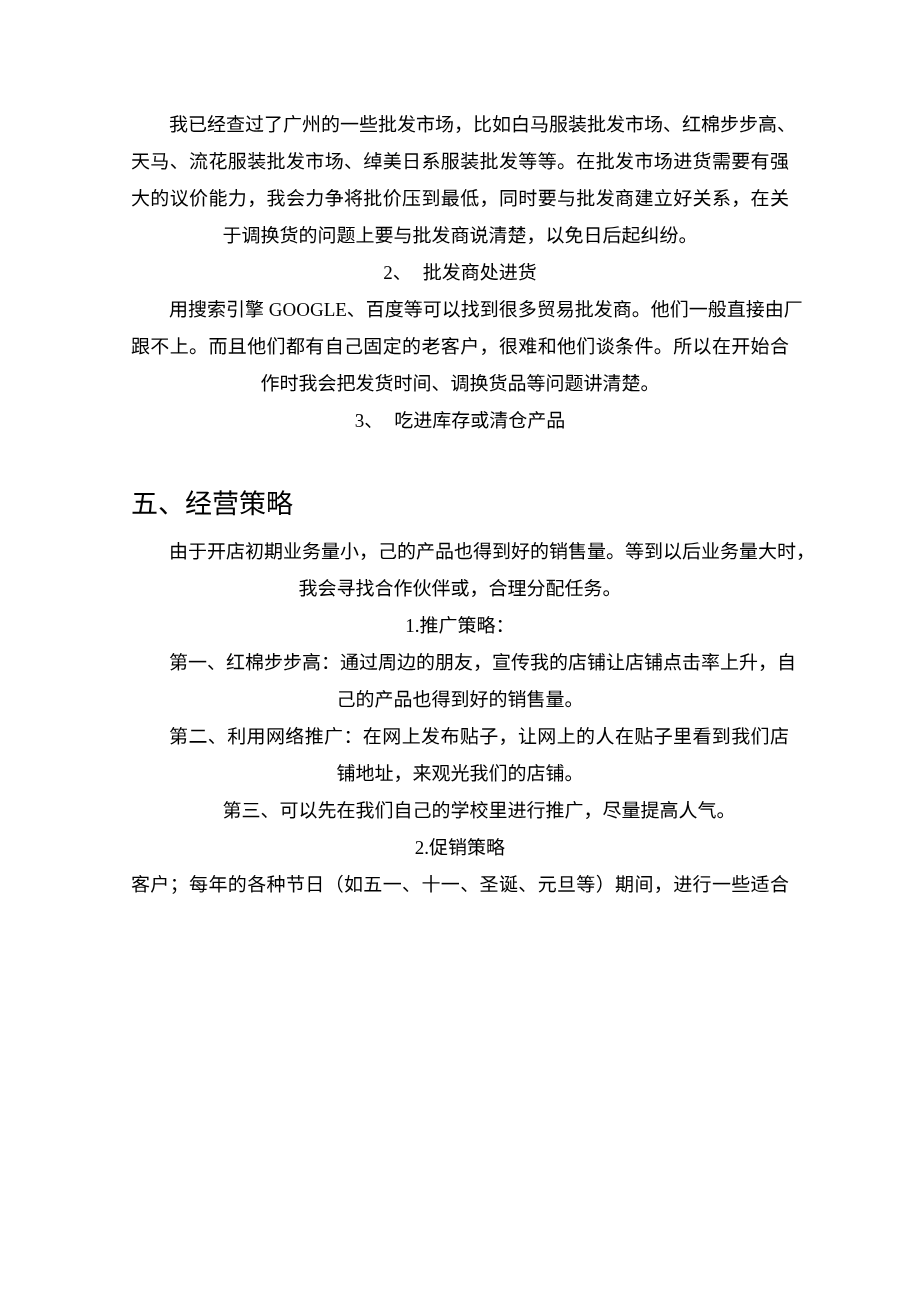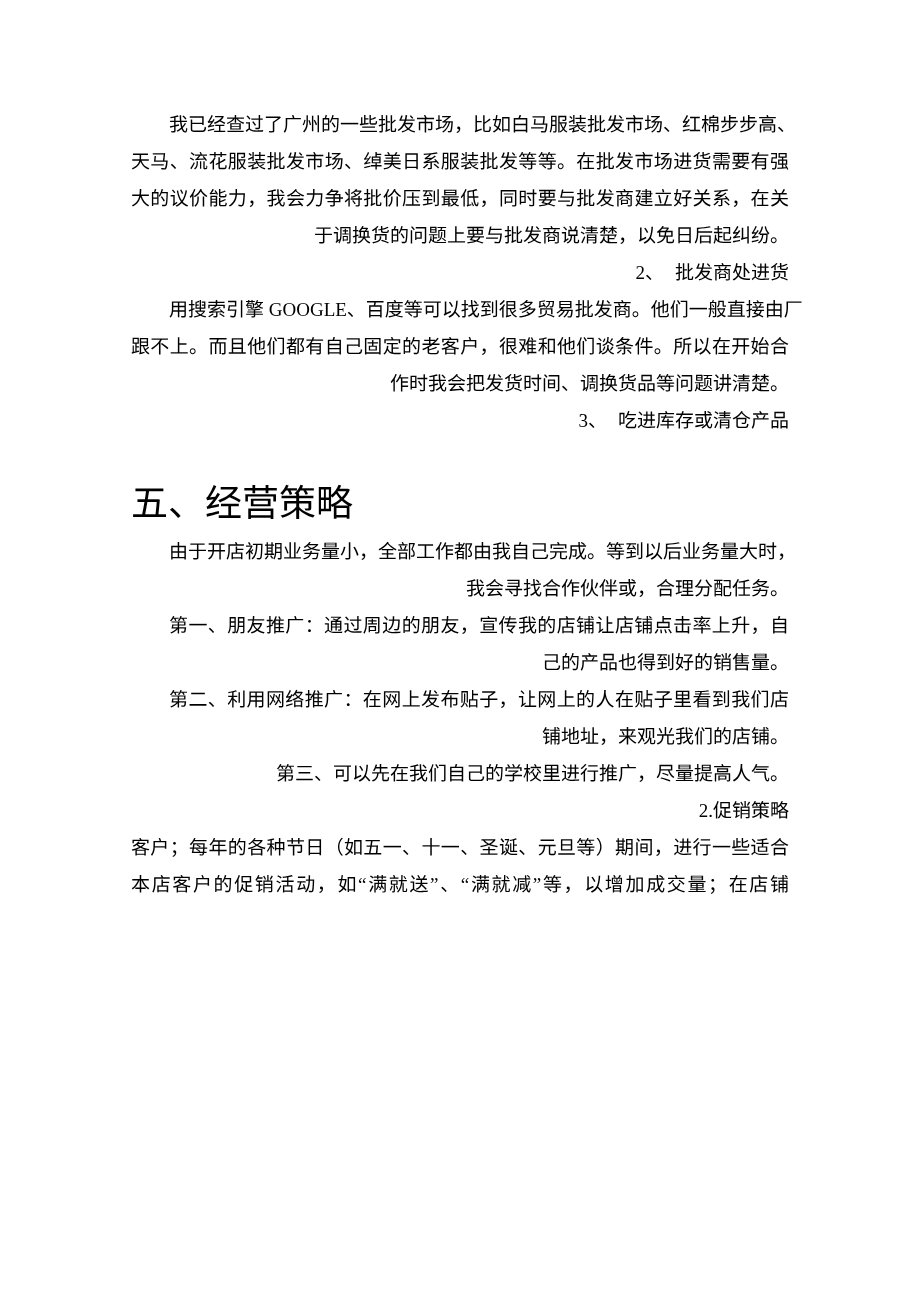--- a/index.html
+++ b/index.html
@@ -18,33 +18,33 @@
   }
   .doc {
     padding: 106px 131px 0 131px;
   }
   .para { margin: 0; }
   .line {
     font-size: 19px;
     line-height: 37px;
     height: 37px;
     white-space: nowrap;
-    text-align: right;
+    text-align: center;
   }
   
   .fill {
     text-align: justify;
     text-align-last: justify;
   }
   
   .first { text-indent: 38px; }
   
   .item .li-text { margin-left: 11px; }
   .heading {
-    font-size: 37px;
+    font-size: 27px;
     line-height: 58px;
     height: 58px;
     margin-top: 36px;
     white-space: nowrap;
     font-weight: normal;
   }
 </style>
 </head>
 <body>
 
@@ -69,40 +69,40 @@
     </div>
 
     <div class="line item">
       <span>3、</span><span class="li-text">吃进库存或清仓产品</span>
     </div>
 
 
     <div class="heading">五、经营策略</div>
 
     <div class="para">
-      <div class="line fill first">由于开店初期业务量小，全部工作都由我自己完成。等到以后业务量大时，</div>
+      <div class="line fill first">由于开店初期业务量小，己的产品也得到好的销售量。等到以后业务量大时，</div>
       <div class="line">我会寻找合作伙伴或，合理分配任务。</div>
     </div>
 
+    <div class="line">1.推广策略：</div>
 
     <div class="para">
-      <div class="line fill first">第一、朋友推广：通过周边的朋友，宣传我的店铺让店铺点击率上升，自</div>
+      <div class="line fill first">第一、红棉步步高：通过周边的朋友，宣传我的店铺让店铺点击率上升，自</div>
       <div class="line">己的产品也得到好的销售量。</div>
     </div>
 
     <div class="para">
       <div class="line fill first">第二、利用网络推广：在网上发布贴子，让网上的人在贴子里看到我们店</div>
       <div class="line">铺地址，来观光我们的店铺。</div>
     </div>
 
     <div class="para">
       <div class="line first">第三、可以先在我们自己的学校里进行推广，尽量提高人气。</div>
     </div>
 
     <div class="line">2.促销策略</div>
 
     <div class="para">
       <div class="line fill">客户；每年的各种节日（如五一、十一、圣诞、元旦等）期间，进行一些适合</div>
-      <div class="line fill">本店客户的促销活动，如“满就送”、“满就减”等，以增加成交量；在店铺</div>
     </div>
 
   </div>
 </div>
 
 </body></html>

